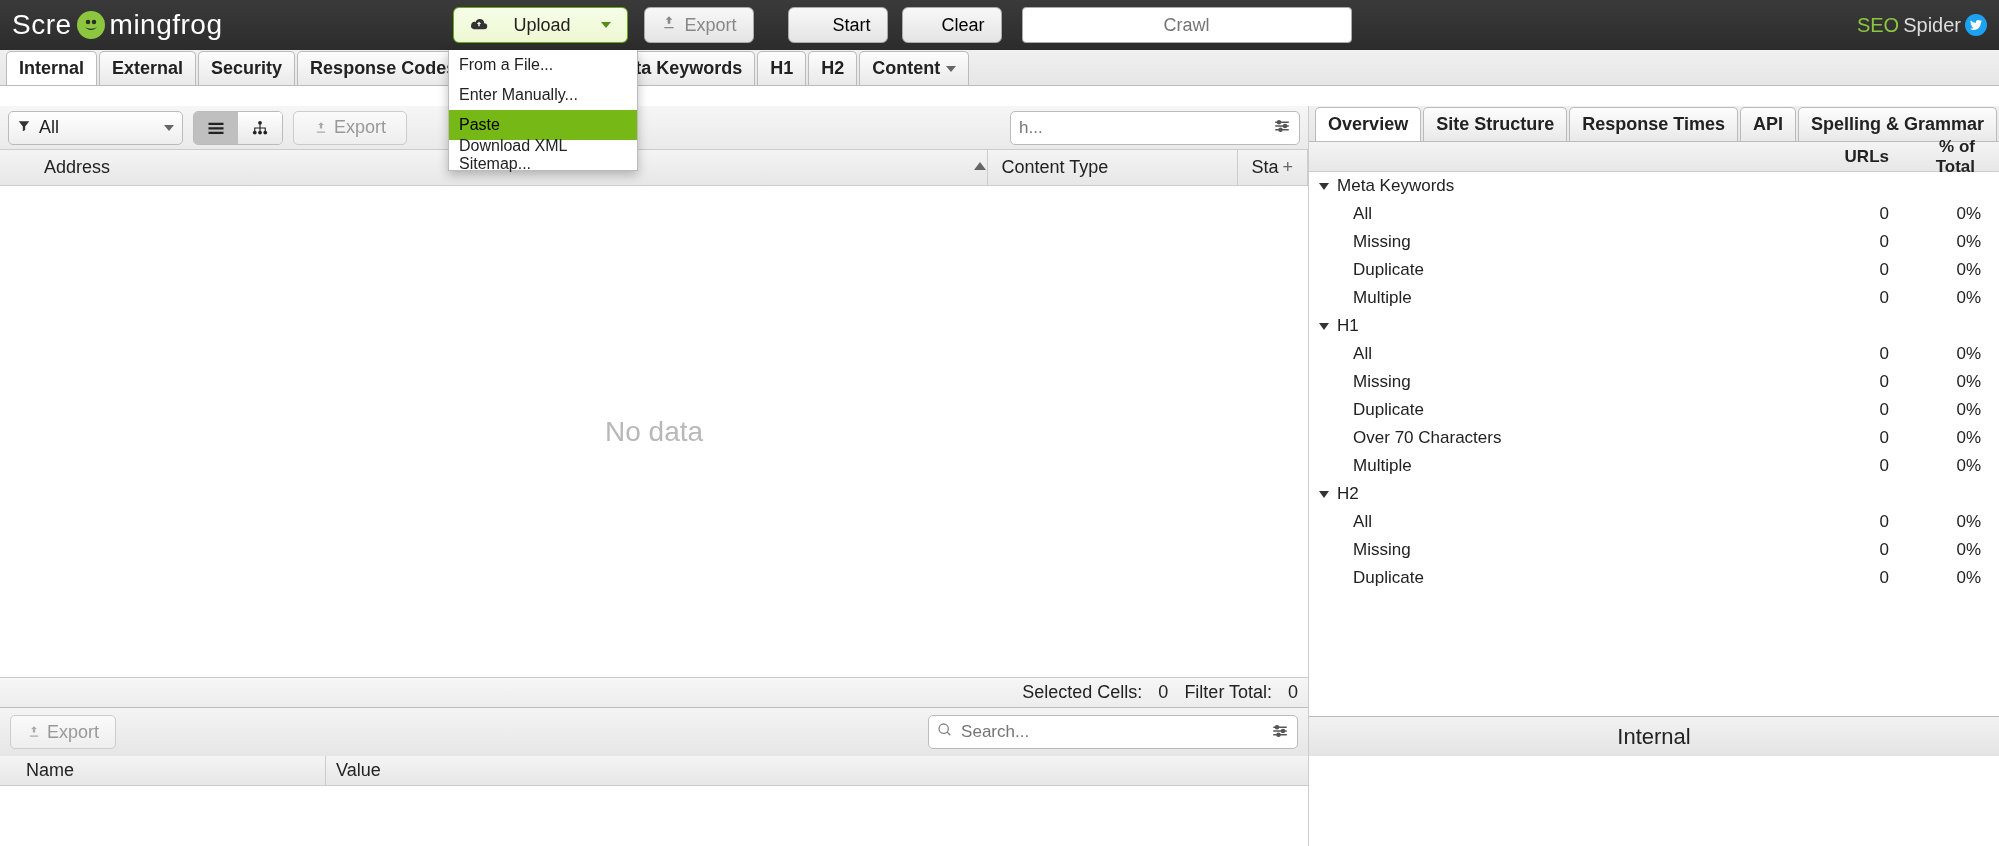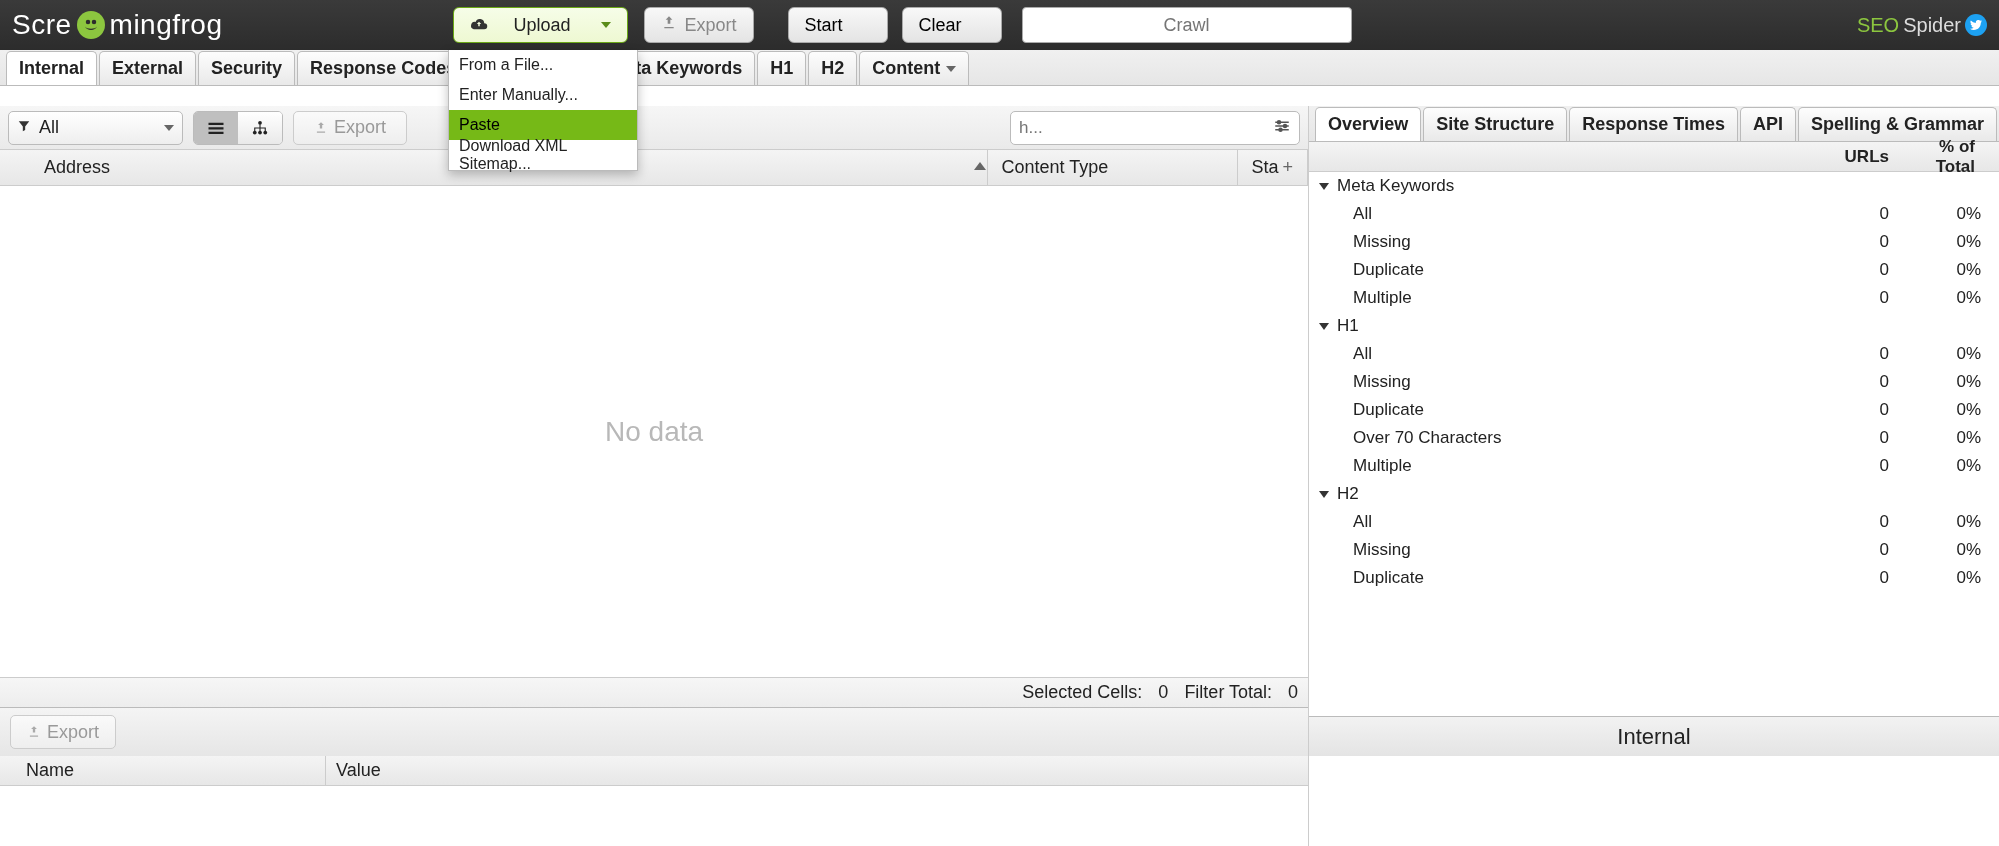--- a/index.html
+++ b/index.html
@@ -36,21 +36,21 @@
     color: #222;
     gap: 26px;
   }
   .btn .caret {
     width: 0; height: 0; border-left: 5px solid transparent; border-right: 5px solid transparent;
     border-top: 6px solid #666; margin-left: 4px;
   }
   .btn.upload .caret { border-top-color: #5a8c19; }
   .cloud-icon, .export-icon { font-size: 18px; }
   .btn.export-top { margin-left: 6px; }
-  .btn.start, .btn.clear { width: 100px; justify-content: flex-start; margin-left: 24px; }
+  .btn.start, .btn.clear { width: 100px; justify-content: flex-end; margin-left: 24px; }
   .btn.clear { margin-left: 4px; }
 
   .crawl-input {
     flex: 0 0 330px; height: 36px; border: 1px solid #aaa; border-radius: 4px;
     background: #fff; text-align: center; font-size: 18px; color: #555; margin-left: 10px;
   }
 
   .seo-spider {
     margin-left: auto; display: flex; align-items: center; gap: 4px; color: #ccc;
   }
@@ -364,20 +364,39 @@
     </div>
 
     <div class="bottom-pane">
       <div class="bottom-toolbar">
         <button class="bottom-export">
           <svg width="14" height="14" viewBox="0 0 24 24" fill="#aaa">
               <path d="M5 20h14v-2H5v2zM12 2l5 5h-3v6h-4V7H7l5-5z"></path>
             </svg>
           <span>Export</span>
         </button>
+        <div class="bottom-search">
+          <span>
+            <svg width="16" height="16" viewBox="0 0 24 24" fill="none" stroke="#888" stroke-width="2">
+                <circle cx="10" cy="10" r="7"></circle>
+                <line x1="20" y1="20" x2="15" y2="15"></line>
+              </svg>
+          </span>
+          <input placeholder="Search..." style="">
+          <span class="sliders-icon">
+            <svg width="18" height="14" viewBox="0 0 24 18" fill="none" stroke="#555" stroke-width="2">
+                <line x1="3" y1="4" x2="21" y2="4"></line>
+                <line x1="3" y1="9" x2="21" y2="9"></line>
+                <line x1="3" y1="14" x2="21" y2="14"></line>
+                <circle cx="8" cy="4" r="2" fill="#555"></circle>
+                <circle cx="16" cy="9" r="2" fill="#555"></circle>
+                <circle cx="10" cy="14" r="2" fill="#555"></circle>
+              </svg>
+          </span>
+        </div>
       </div>
       <div class="kv-header">
         <div class="kcol name">Name</div>
         <div class="kcol value">Value</div>
       </div>
       <div class="kv-empty"></div>
     </div>
   </div>
 
   <div class="right">

